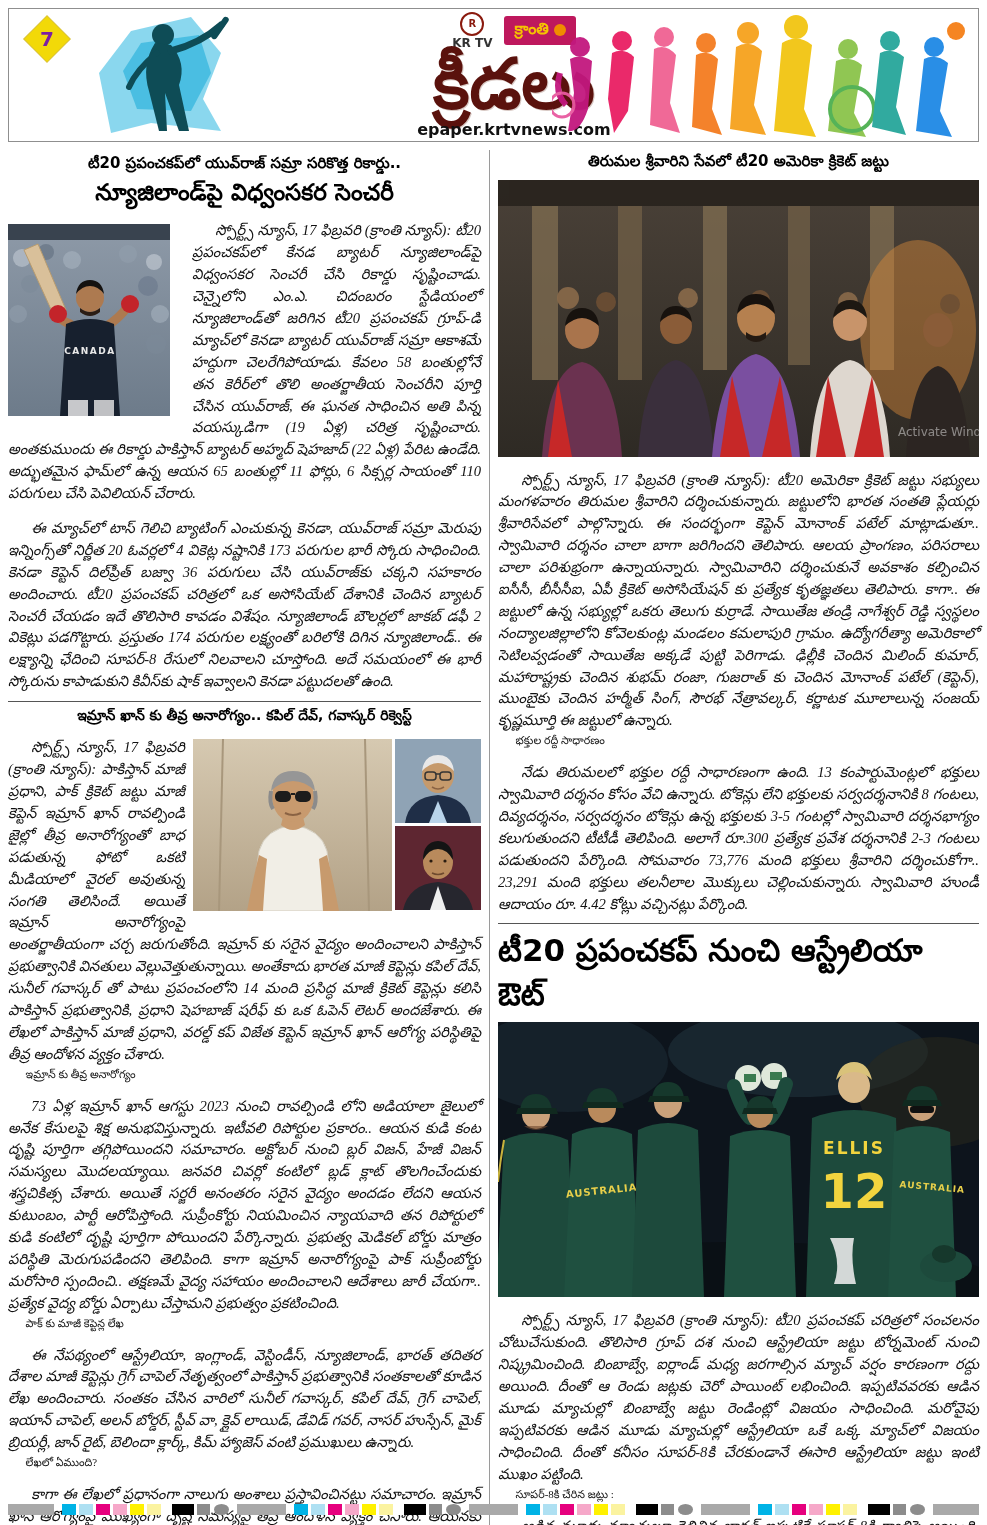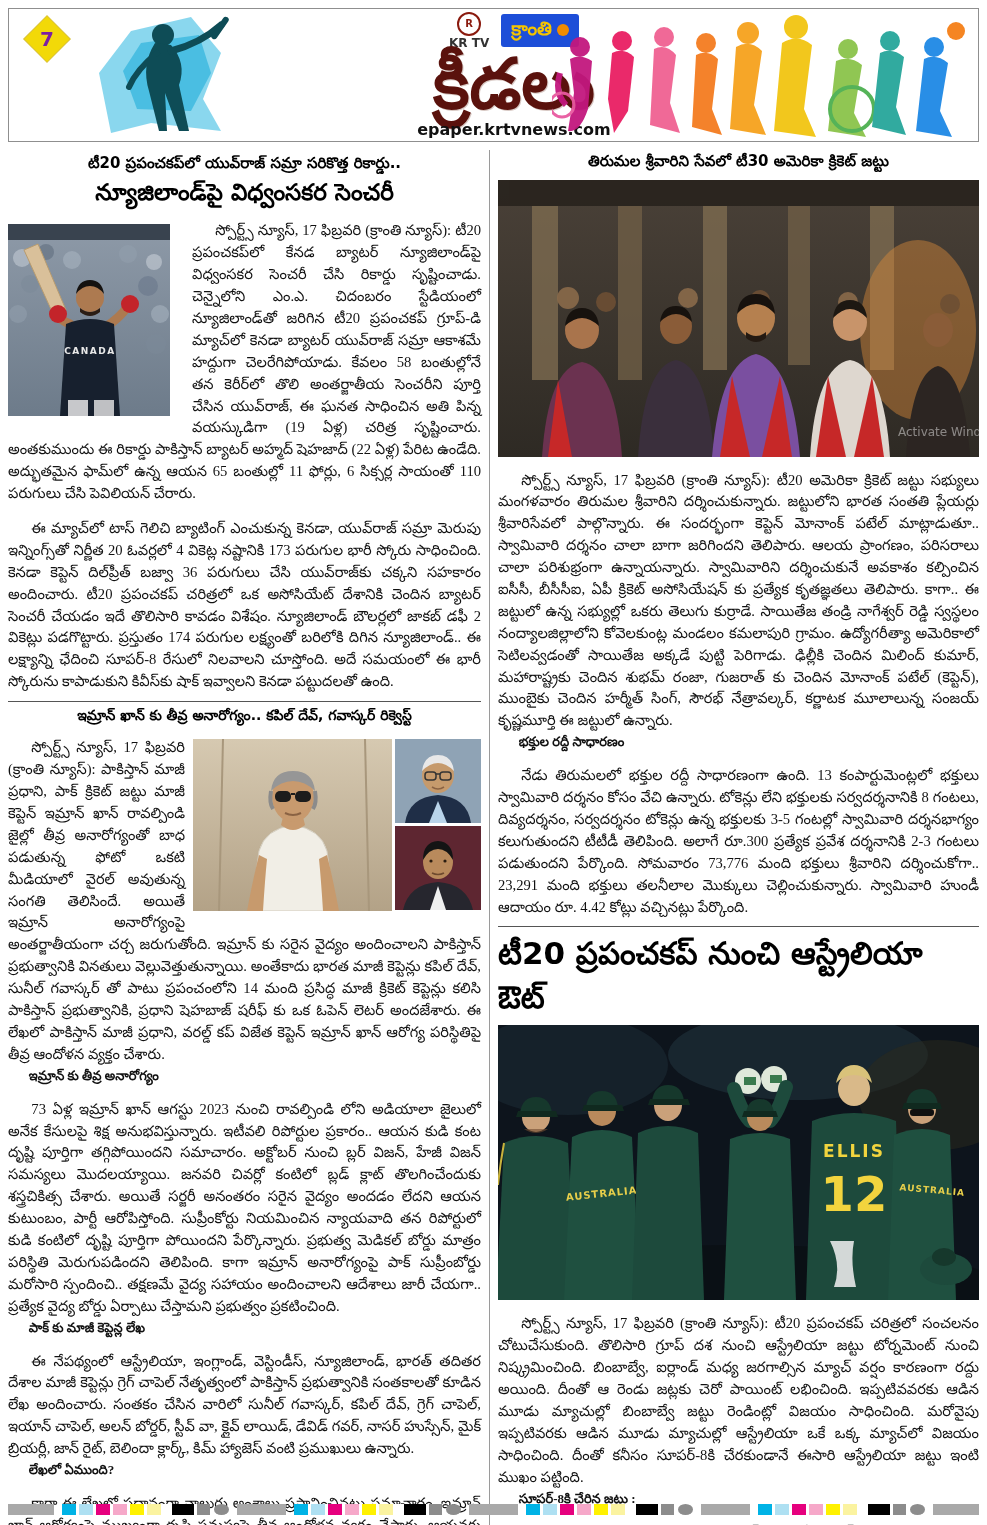--- a/index.html
+++ b/index.html
@@ -14,43 +14,43 @@
   .pagenum span{transform:rotate(-45deg);color:#7b1fa2;font-weight:bold;font-size:20px;
                 font-family:"DejaVu Sans",sans-serif;}
   .mast-left-art{position:absolute;left:62px;top:4px;}
   .mast-center{position:absolute;left:295px;top:2px;width:420px;text-align:center;}
   .brand-row{display:flex;justify-content:center;align-items:center;gap:12px;height:38px;}
   .krtv{display:flex;flex-direction:column;align-items:center;line-height:1;}
   .krtv-circle{width:20px;height:20px;border:2px solid #8a1a0e;border-radius:50%;
                display:flex;align-items:center;justify-content:center;font-size:10px;
                color:#8a1a0e;font-family:"DejaVu Sans",sans-serif;font-weight:bold;}
   .krtv-label{font-size:12px;font-weight:bold;color:#333;font-family:"DejaVu Sans",sans-serif;margin-top:1px;}
-  .brand-box{background:#1d4ed8;color:#f5c400;font-weight:bold;font-size:19px;
+  .brand-box{background:#be185d;color:#f5c400;font-weight:bold;font-size:16px;
              padding:3px 10px;border-radius:3px;display:flex;align-items:center;gap:5px;
              font-family:"DejaVu Sans",sans-serif;}
   .brand-dot{width:12px;height:12px;border-radius:50%;background:#f08c00;display:inline-block;}
   .date-line{color:#8a1a0e;font-weight:bold;font-size:19px;font-family:"DejaVu Sans",sans-serif;}
   .masthead-title{font-size:70px;font-weight:bold;color:#5a120d;line-height:.95;margin-top:2px;
                   font-family:"DejaVu Sans",sans-serif;text-shadow:1px 1px 0 #d8c9c4;}
   .website{font-size:16px;font-weight:bold;color:#111;font-family:"DejaVu Sans",sans-serif;margin-top:2px;}
   .mast-right-art{position:absolute;right:6px;top:4px;}
   
   .columns{display:flex;margin-top:4px;}
   .col{width:481px;}
   .col.left{padding-right:5px;}
   .col.right{padding-left:5px;}
   .col-divider{width:1px;background:#9a9a9a;margin:4px 3px 0;}
   
   .hl{font-family:"DejaVu Sans",sans-serif;font-weight:bold;color:#000;}
   .hl-center{text-align:center;font-size:15px;margin:8px 0 4px;line-height:1.3;}
   .hl-center2{text-align:center;font-size:23px;margin:2px 0 8px;line-height:1.3;}
   .hl-big{font-size:31px;margin:8px 0 2px;letter-spacing:0;}
   .art-body p{font-size:14.6px;line-height:1.5;text-align:justify;margin:13px 0 2px;
-              text-indent:1.6em;}
-  .subhead{font-weight:bold;font-size:13px;margin:2px 0;text-indent:1.6em;}
+              text-indent:1.6em;font-style:italic;}
+  .subhead{font-weight:normal;font-size:11px;margin:2px 0;text-indent:1.6em;}
   .rule{border:0;border-top:1px solid #555;margin:8px 0 2px;}
   figure{margin:0;}
   .photo-left{float:left;width:174px;height:192px;margin:4px 10px 2px 0;}
   .photo-right-block{float:right;width:288px;height:172px;margin:2px 0 4px 8px;display:flex;gap:3px;}
   .photo-right-block .stack{display:flex;flex-direction:column;gap:3px;}
   .photo-full{width:100%;height:277px;margin:2px 0 8px;}
   .photo-full svg,.photo-left svg{display:block;}
   
   .footer-strip{position:absolute;left:8px;right:8px;bottom:10px;height:12px;
                 display:flex;align-items:center;gap:8px;}
@@ -245,21 +245,21 @@
           <p>కాగా ఈ లేఖలో ప్రధానంగా నాలుగు అంశాలు ప్రస్తావించినట్టు సమాచారం. ఇమ్రాన్ ఖాన్ ఆరోగ్యంపై ముఖ్యంగా దృష్టి సమస్యపై తీవ్ర ఆందోళన వ్యక్తం చేసారు. ఆయనకు తక్షణమే ఎంపిక చేసిన స్పెషలిస్ట్ వైద్యులతో చికిత్స కల్పించాలని డిమాండ్ చేసారు. అలాగే దేశ మాజీ ప్రధాని, దేశానికి వరల్డ్ కప్ సాధించి పెట్టిన మాజీ కెప్టెన్ కు ఇవ్వాల్సిన గౌరవంతో, మానవ హక్కులను కాపాడుతూ వ్యవహరించాలనే విజ్ఞప్తి చేశారు. అంతేకాదు ఆయన జైలు పరిస్థితులపై కూడా ఆందోళన వ్యక్తం చేసారు. ఇమ్రాన్ ను ఒంటరి గదిలో కాకుండా.. ఒక రాజకీయ ఖైదీగా చూడాలని, కుటుంబ సభ్యులను కలిసేందుకు అనుమతివ్వాలని విన్నవించారు. అయితే భారత్ - పాకిస్తాన్ మధ్య సయోధ్య లేకపోయినా.. ఇది రెండు దేశాల మధ్య వ్యవహారంలా కాకుండా క్రికెట్ ప్రపంచానికి చెందిన ఒక గొప్ప వ్యక్తికి జరుగుతున్న అన్యాయాన్ని ఎదుర్కోవడమేనని క్రీడా వర్గాలు అభిప్రాయపడుతున్నాయి.</p>
         </div>
       </article>
     </section>
 
     <div class="col-divider"></div>
 
     <section class="col right">
 
       <article>
-        <div class="hl hl-center" style="margin:6px 0 8px;">తిరుమల శ్రీవారిని సేవలో టీ30 అమెరికా క్రికెట్ జట్టు</div>
+        <div class="hl hl-center" style="margin:6px 0 8px;">తిరుమల శ్రీవారిని సేవలో టీ20 అమెరికా క్రికెట్ జట్టు</div>
         <figure class="photo-full">
           <svg width="481" height="277" viewBox="0 0 481 277">
             <defs>
               <linearGradient id="stone" x1="0" y1="0" x2="0" y2="1">
                 <stop offset="0" stop-color="#4a4138"></stop>
                   <stop offset="1" stop-color="#2e2a24"></stop>
               </linearGradient>
             </defs>
             <rect width="481" height="277" fill="url(#stone)"></rect>
             <g opacity=".8">

